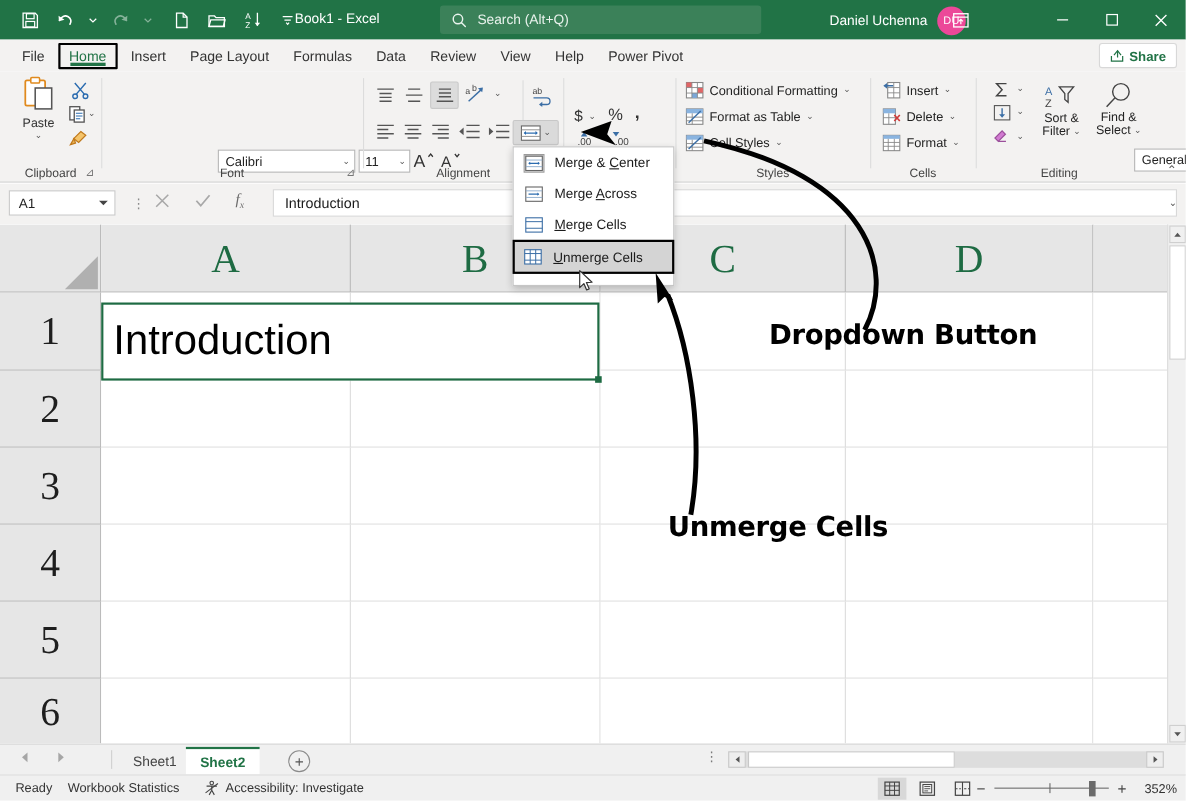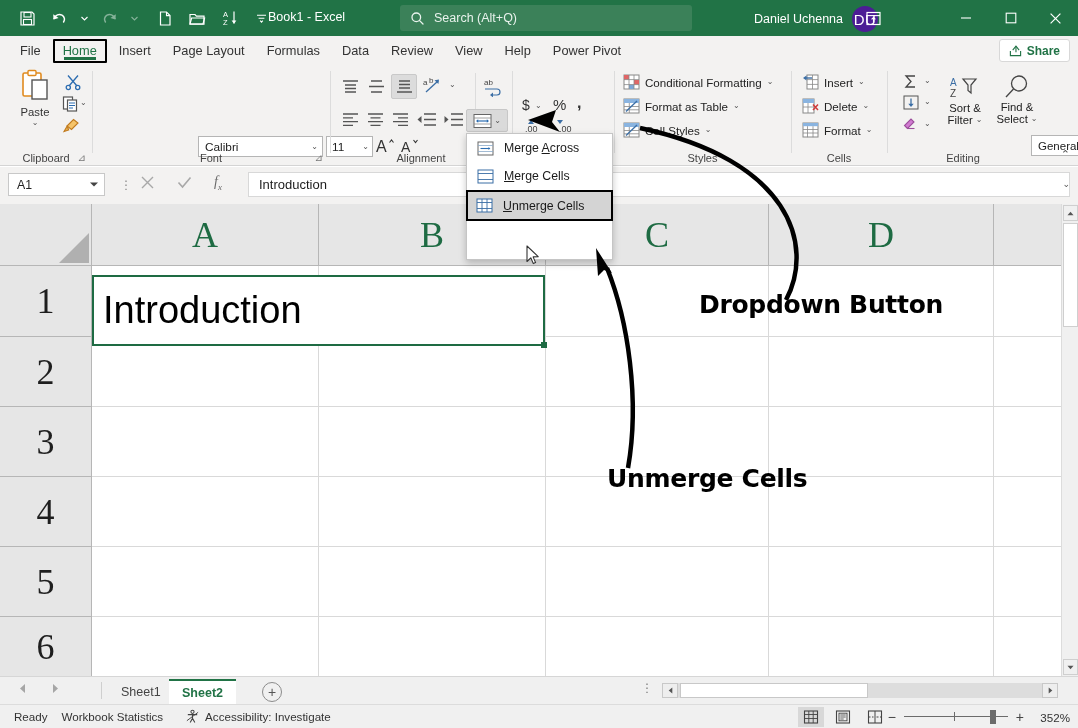--- a/index.html
+++ b/index.html
@@ -28,22 +28,22 @@
   .title-doc { position:absolute; left:268px; top:10px; color:#fff; font-size:12.5px; white-space:nowrap; }
   .searchbox {
     position:absolute; left:400px; top:5px; width:292px; height:26px;
     background:#3b8159; border-radius:3px; display:flex; align-items:center;
     padding-left:10px; gap:9px;
   }
   .searchbox .ph { color:#e8f2ec; font-size:12.5px; }
   .acct { position:absolute; right:200px; top:6px; display:flex; align-items:center; gap:9px; }
   .acct-name { color:#fff; font-size:12.5px; white-space:nowrap; }
   .avatar {
-    width:26px; height:26px; border-radius:50%; background:#4c1d95; color:#fff;
-    font-size:15px; display:flex; align-items:center; justify-content:center; letter-spacing:.3px;
+    width:26px; height:26px; border-radius:50%; background:#ec4899; color:#fff;
+    font-size:10px; display:flex; align-items:center; justify-content:center; letter-spacing:.3px;
   }
   .wincontrols { position:absolute; right:0; top:0; height:36px; display:flex; align-items:center; }
   .wbtn { width:45px; height:36px; display:flex; align-items:center; justify-content:center; color:#fff; }
   .ribdisp { position:absolute; right:185px; top:0; height:36px; width:40px; display:flex; align-items:center; justify-content:center; }
 
   
   .tabstrip {
     position:absolute; left:0; top:36px; width:1078px; height:29px;
     background:#f3f2f1; display:flex; align-items:center; padding-left:10px; gap:2px;
   }
@@ -711,20 +711,31 @@
       <rect x="1" y="1.5" width="17" height="13" fill="#fff" stroke="#666" stroke-width="1"></rect>
       <path d="M1 5h17M1 11h17" stroke="#888" stroke-width=".8"></path>
       <path d="M4 8h11" stroke="#2b6cb0" stroke-width="1.2"></path>
       <path d="M5.2 6.2 3 8l2.2 1.8zM13.8 6.2 16 8l-2.2 1.8z" fill="#2b6cb0"></path>
     </svg>
     <span class="caret">⌄</span>
   </div>
 
   <div class="menu">
     <div class="menu-item">
+      <span class="mi-icon hl">
+        <svg width="17" height="15" viewBox="0 0 17 15">
+            <rect x="1" y="1" width="15" height="13" fill="#fff" stroke="#666" stroke-width="1"></rect>
+            <path d="M1 4.5h15M1 10.5h15" stroke="#8aa9c9" stroke-width=".8"></path>
+            <path d="M4 7.5h9" stroke="#2b6cb0" stroke-width="1.1"></path>
+            <path d="M5 6 3.2 7.5 5 9zM12 6l1.8 1.5L12 9z" fill="#2b6cb0"></path>
+          </svg>
+      </span>
+      <span><span>Merge &amp; </span><u>C</u><span>enter</span></span>
+    </div>
+    <div class="menu-item">
       <span class="mi-icon">
         <svg width="17" height="15" viewBox="0 0 17 15">
             <rect x="1" y="1" width="15" height="13" fill="#fff" stroke="#666" stroke-width="1"></rect>
             <path d="M1 4.5h15M1 10.5h15" stroke="#8aa9c9" stroke-width=".8"></path>
             <path d="M3.5 7.5h9" stroke="#2b6cb0" stroke-width="1.1"></path>
             <path d="M11.5 6l1.8 1.5-1.8 1.5z" fill="#2b6cb0"></path>
           </svg>
       </span>
       <span><span>Merge </span><u>A</u><span>cross</span></span>
     </div>

